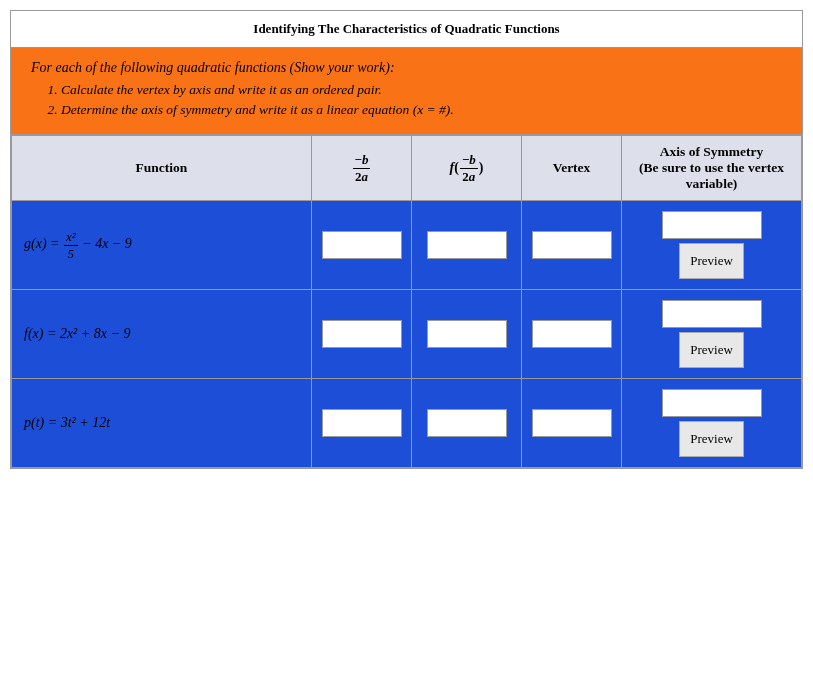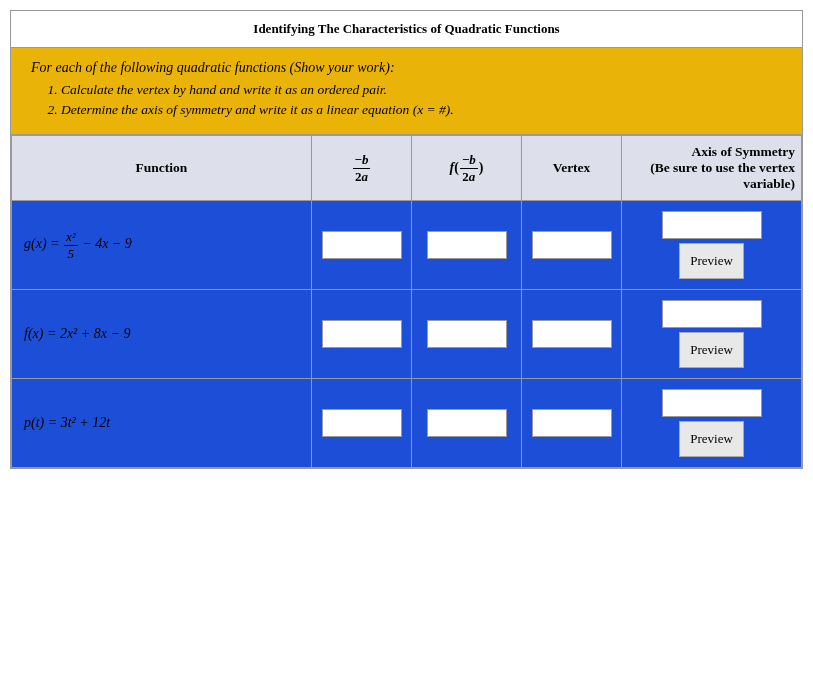--- a/index.html
+++ b/index.html
@@ -25,21 +25,21 @@
       font-size: 13px;
       padding: 10px 20px;
       border-bottom: 1px solid #999;
     }
 
     .instructions {
       padding: 12px 20px;
       font-style: italic;
       font-size: 14px;
       border-bottom: 1px solid #999;
-      background: #eab308;
+      background: #f97316;
     }
 
     .instructions p {
       margin-bottom: 6px;
     }
 
     .instructions ol {
       margin-left: 30px;
     }
 
@@ -148,36 +148,35 @@
     }
     .col-f {
       width: 110px;
     }
     .col-vertex {
       width: 100px;
       margin-top: 48px;
     }
     .col-axis {
       width: 180px;
-      text-align: right;
     }
   </style>
 </head>
 <body>
 
 <div class="page-wrapper">
 
   <div class="page-title">
     <span>Identifying The Characteristics of Quadratic Functions</span>
   </div>
 
   <div class="instructions">
     <p>For each of the following quadratic functions (Show your work):</p>
     <ol>
-      <li>Calculate the vertex by hand and write it as an ordered pair.</li>
+      <li>Calculate the vertex by axis and write it as an ordered pair.</li>
       <li>Determine the axis of symmetry and write it as a linear equation (x = #).</li>
     </ol>
   </div>
 
   <table>
     <thead>
       <tr>
         <th class="fn-cell">
           <span>Function</span>
         </th>

